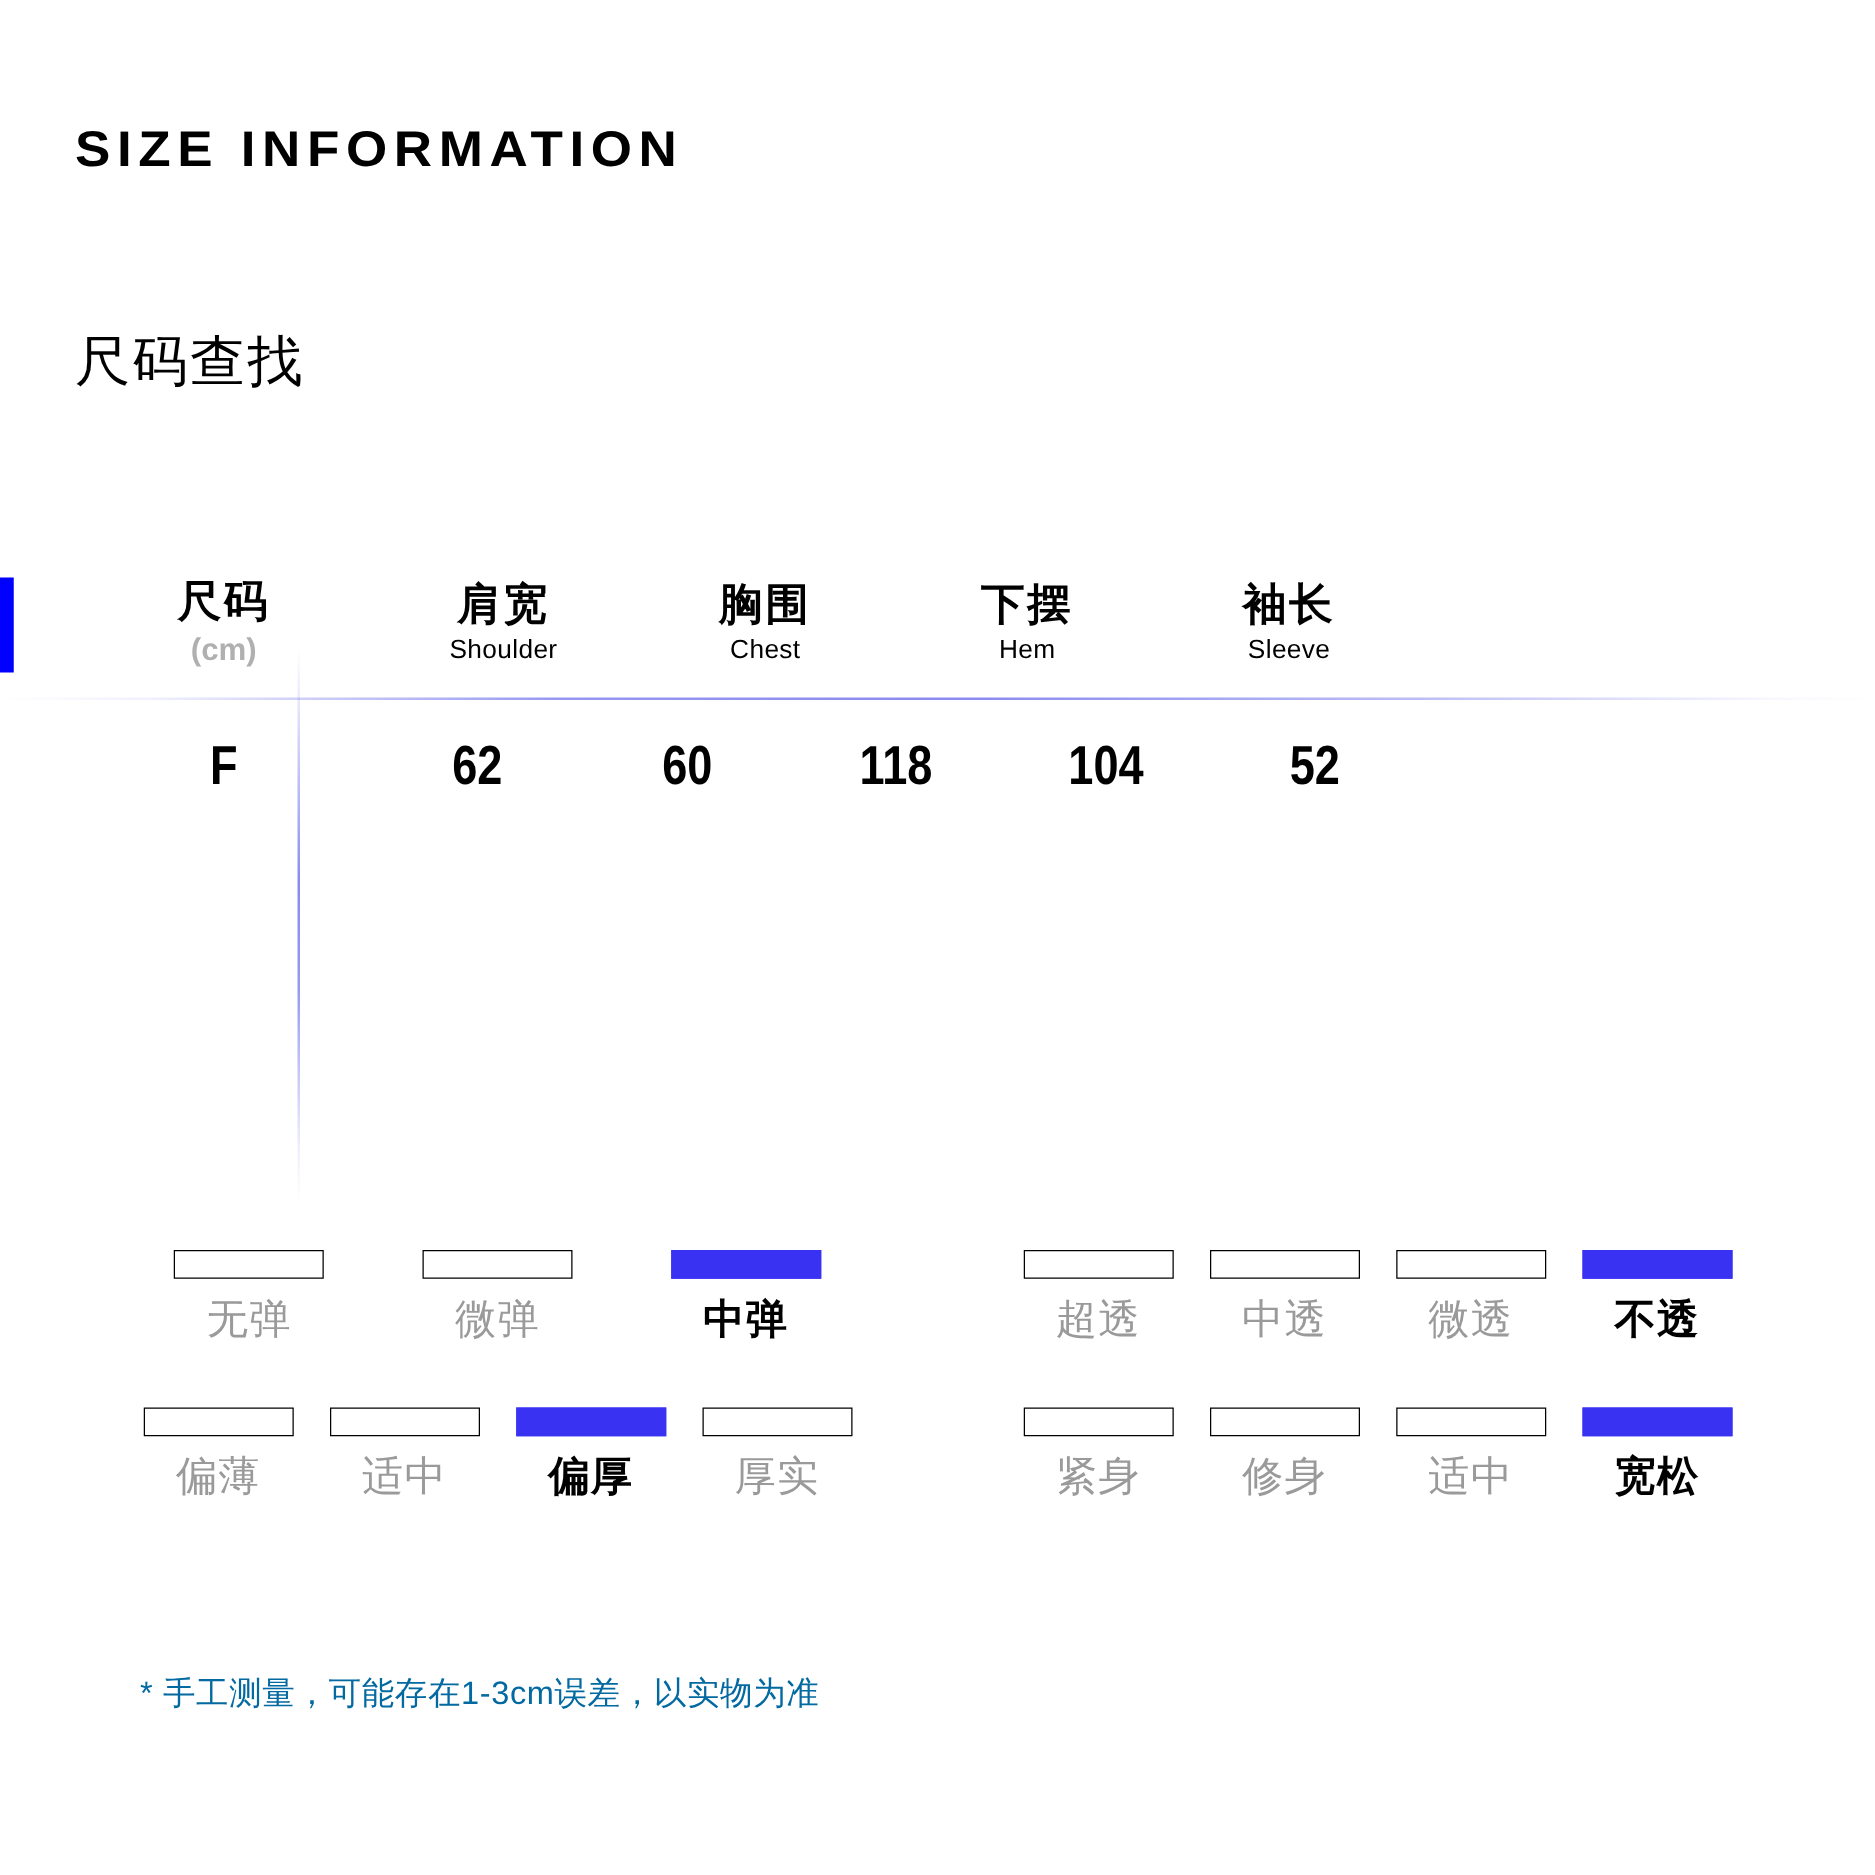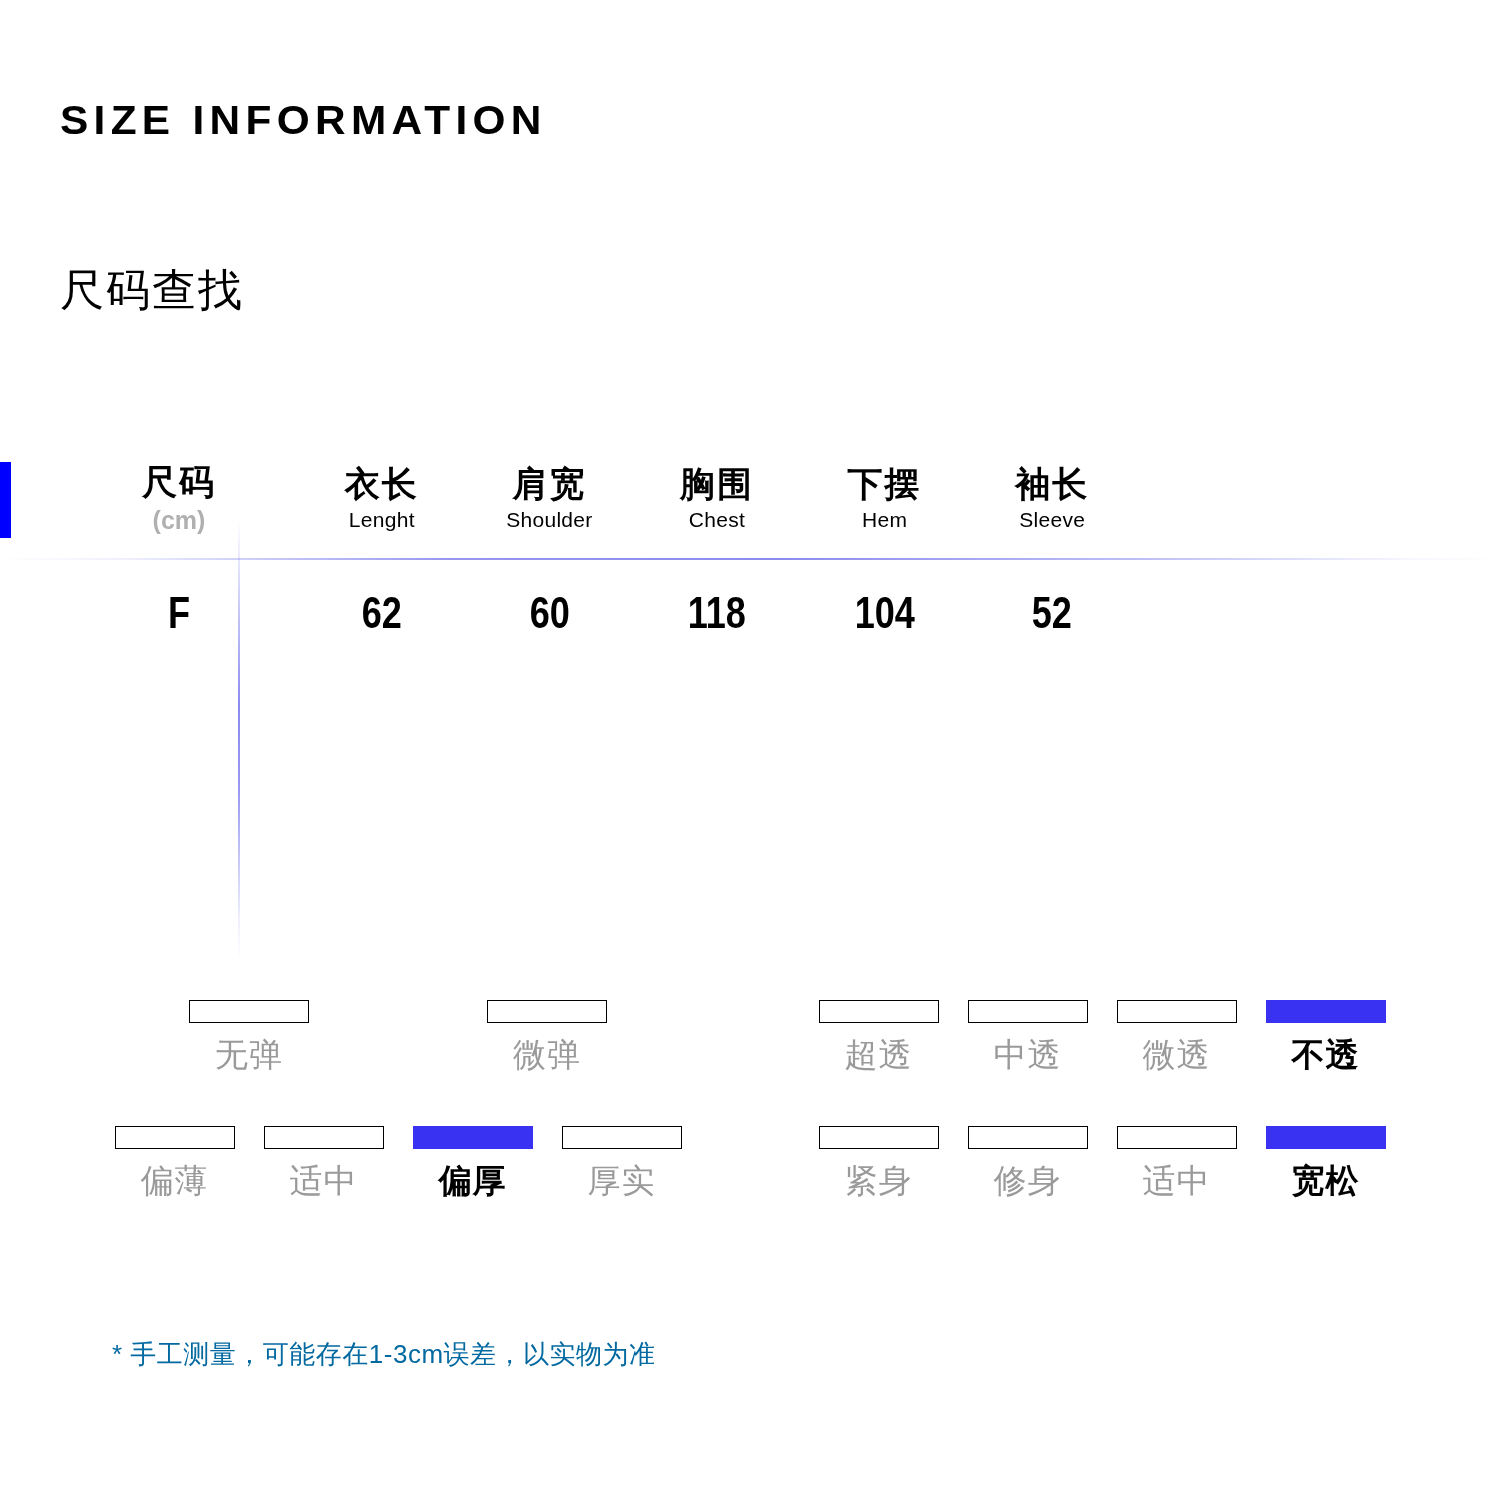--- a/index.html
+++ b/index.html
@@ -209,24 +209,20 @@
   <div class="accent-bar"></div>
   <div class="hrule"></div>
   <div class="vrule"></div>
 
   <div class="thead-row">
     <div class="col col-size">
       <div class="th-cn">尺码</div>
       <div class="th-unit">(cm)</div>
     </div>
     <div class="col">
-      <div class="th-cn">衣长</div>
-      <div class="th-en">Lenght</div>
-    </div>
-    <div class="col">
       <div class="th-cn">肩宽</div>
       <div class="th-en">Shoulder</div>
     </div>
     <div class="col">
       <div class="th-cn">胸围</div>
       <div class="th-en">Chest</div>
     </div>
     <div class="col">
       <div class="th-cn">下摆</div>
       <div class="th-en">Hem</div>
@@ -264,20 +260,24 @@
   <div class="attr-row">
     <div class="attr-group left">
       <div class="attr-item">
         <div class="attr-bar"></div>
         <div class="attr-label">无弹</div>
       </div>
       <div class="attr-item">
         <div class="attr-bar"></div>
         <div class="attr-label">微弹</div>
       </div>
+      <div class="attr-item on">
+        <div class="attr-bar"></div>
+        <div class="attr-label">中弹</div>
+      </div>
     </div>
 
     <div class="attr-group right">
       <div class="attr-item">
         <div class="attr-bar"></div>
         <div class="attr-label">超透</div>
       </div>
       <div class="attr-item">
         <div class="attr-bar"></div>
         <div class="attr-label">中透</div>

